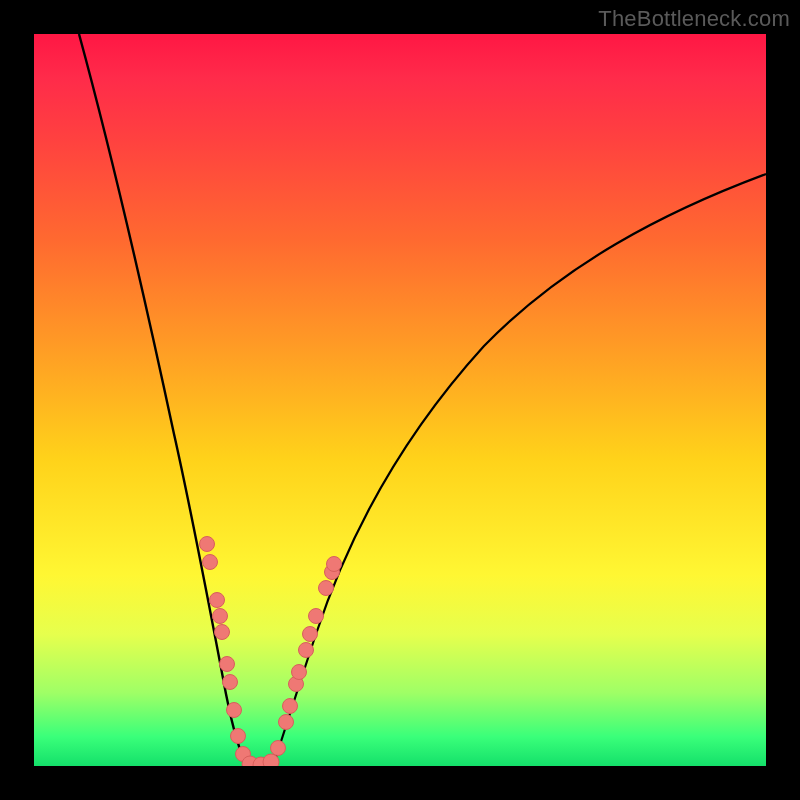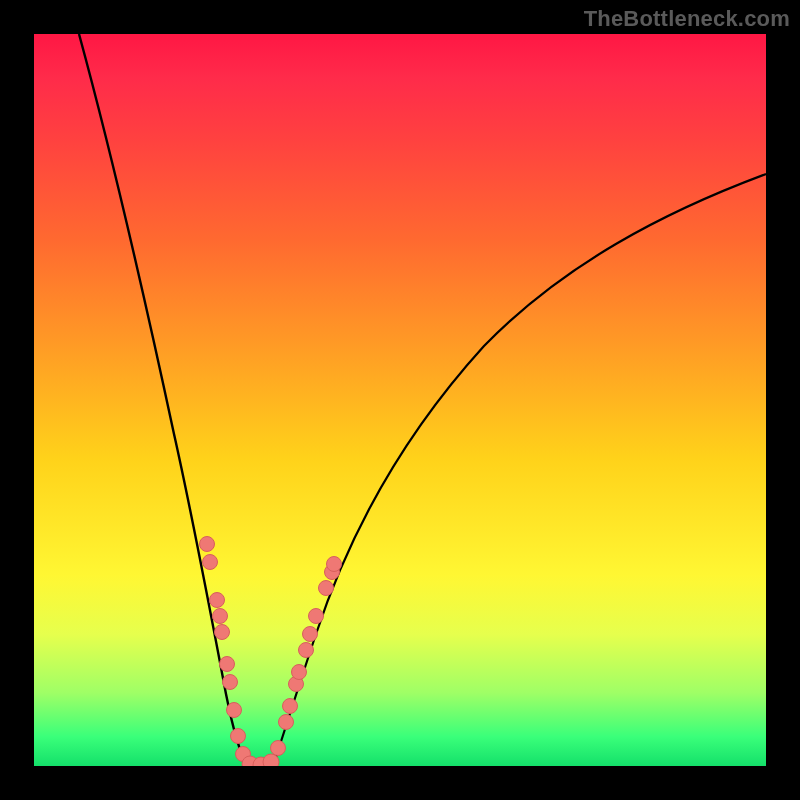--- a/index.html
+++ b/index.html
@@ -37,21 +37,21 @@
       #3aff7a 96%,
       #14e06a 100%
     );
   }
   .watermark {
     position: absolute;
     top: 6px;
     right: 10px;
     color: #5a5a5a;
     font-size: 22px;
-    font-weight: 700;
+    font-weight: 400;
     letter-spacing: 0.2px;
     user-select: none;
   }
   svg.curves {
     position: absolute;
     inset: 0;
   }
 </style>
 </head>
 <body>

